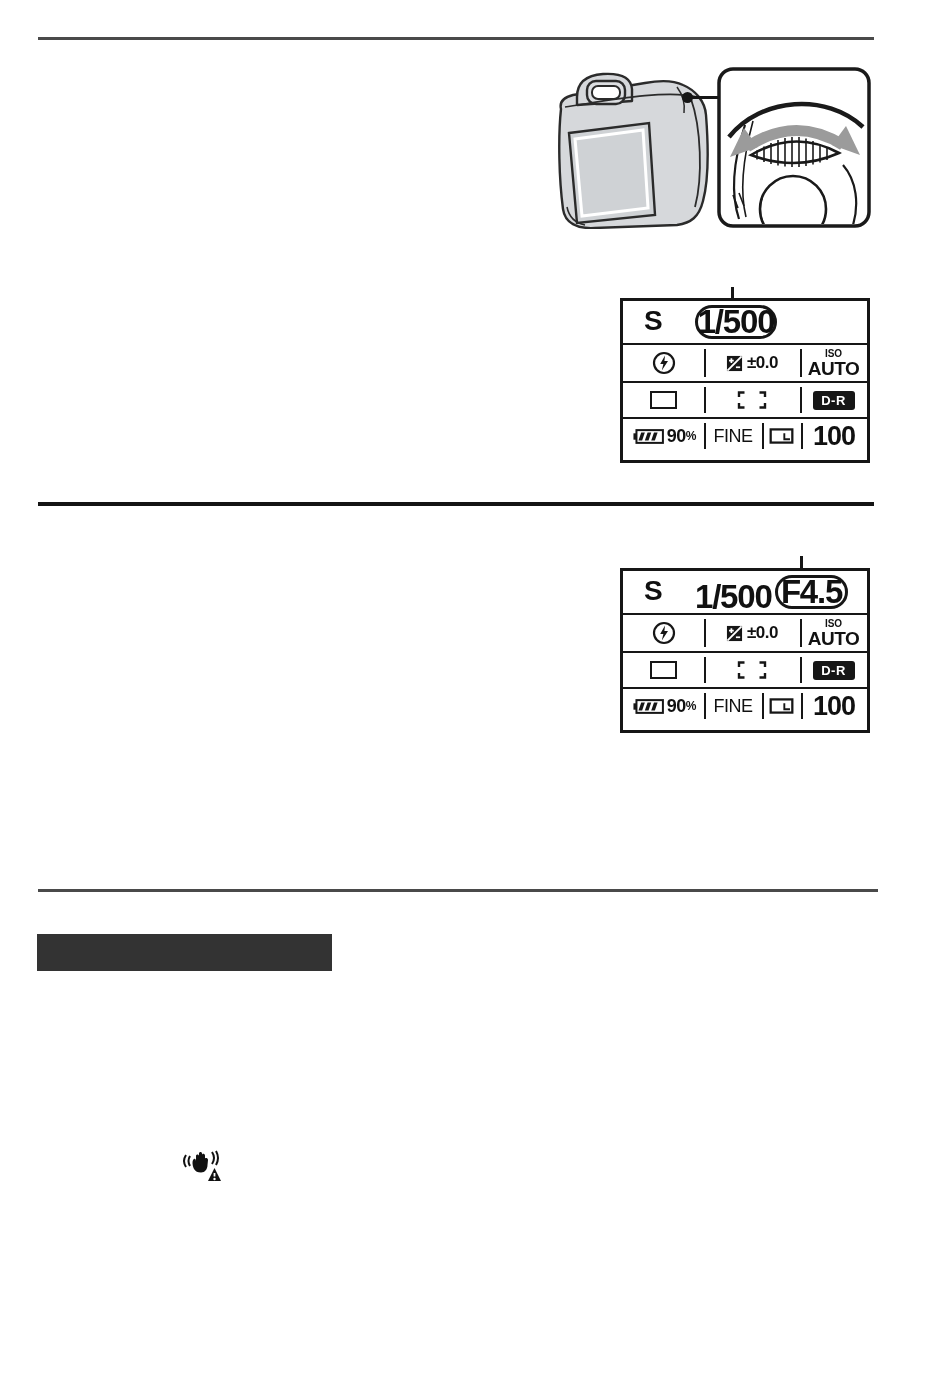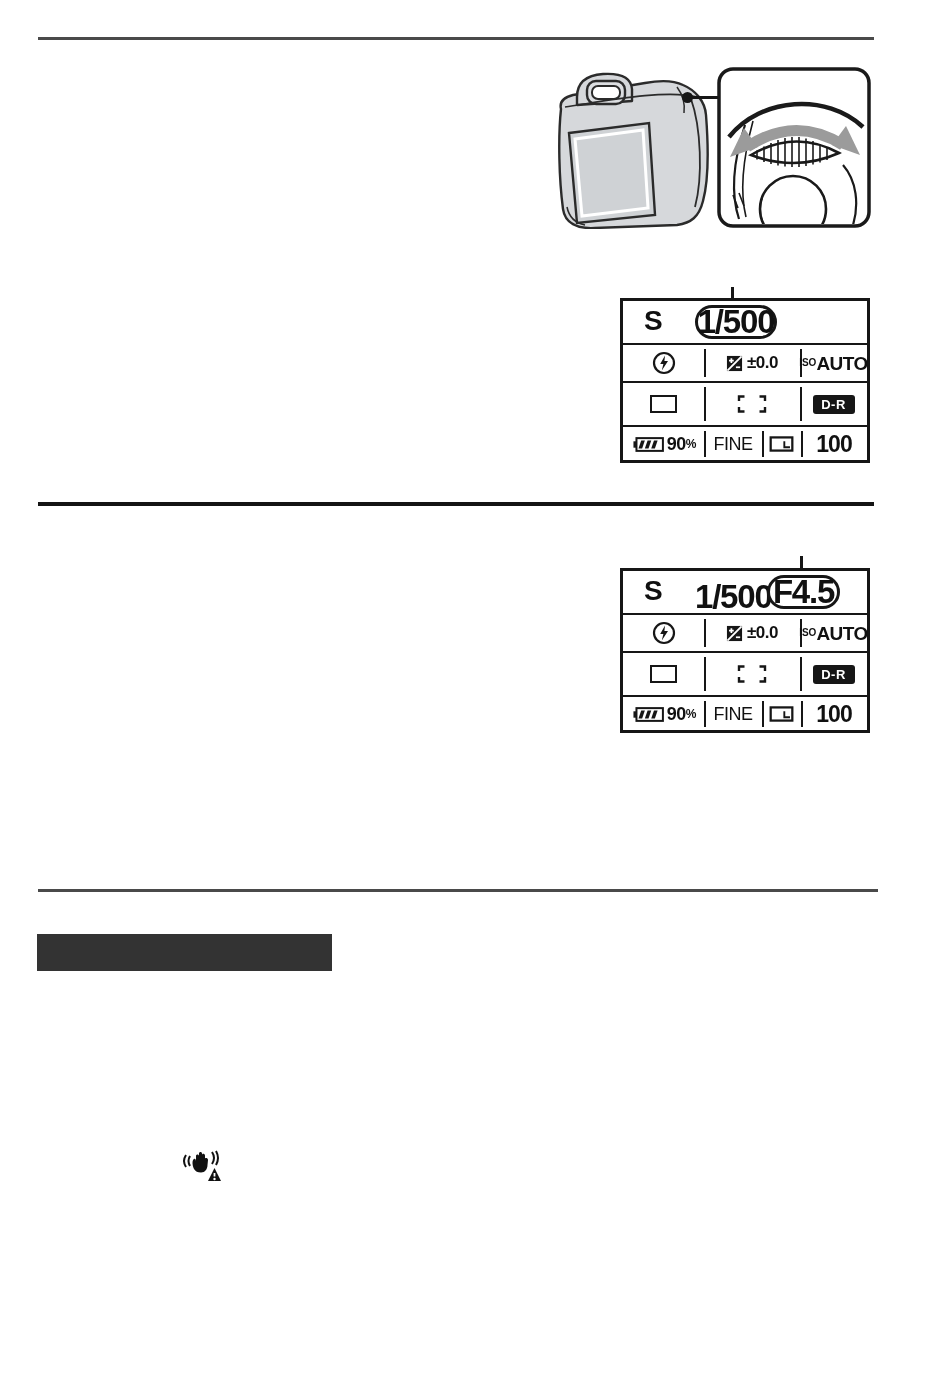--- a/index.html
+++ b/index.html
@@ -12,38 +12,38 @@
   
   .dot{position:absolute;width:11px;height:11px;border-radius:50%;background:#161616;}
   .leader{position:absolute;height:3px;background:#161616;}
   .tick{position:absolute;width:3px;height:14px;background:#161616;}
   
   .lcd{position:absolute;width:250px;height:165px;border:3.5px solid #161616;background:#fff;box-sizing:border-box;}
   .lcd-row{position:relative;box-sizing:border-box;width:100%;}
   .lcd-row.bt{border-top:2px solid #161616;}
   .r1{height:42px;}
   .r2{height:38px;}
-  .r3{height:44px;}
+  .r3{height:36px;}
   .r4{height:36px;}
   .vsep{position:absolute;top:4px;bottom:4px;width:2px;background:#161616;}
   .mode{position:absolute;left:21px;top:4px;font-size:28px;font-weight:700;letter-spacing:-0.5px;}
   .oval{position:absolute;top:4px;height:34px;border:3.5px solid #161616;border-radius:18px;
         display:flex;align-items:center;justify-content:center;box-sizing:border-box;background:#fff;}
   .big{font-size:33px;font-weight:700;letter-spacing:-1.2px;white-space:nowrap;}
   .cell{position:absolute;top:0;bottom:0;display:flex;align-items:center;justify-content:center;}
   .evtxt{font-size:17px;font-weight:700;letter-spacing:-0.5px;margin-left:4px;}
-  .isoblock{display:flex;flex-direction:row;align-items:center;line-height:1;}
+  .isoblock{display:flex;flex-direction:column;align-items:center;line-height:1;}
   .isolbl{font-size:10px;font-weight:700;}
   .isoval{font-size:19px;font-weight:700;letter-spacing:-0.5px;}
   .drbadge{background:#161616;color:#fff;font-size:13px;font-weight:700;letter-spacing:0.5px;
            width:42px;height:19px;border-radius:3px;display:flex;align-items:center;justify-content:center;}
   .battxt{font-size:18px;font-weight:700;letter-spacing:-0.5px;margin-left:3px;}
   .batpct{font-size:12px;font-weight:700;}
   .finetxt{font-size:18px;font-weight:400;letter-spacing:-0.5px;}
-  .shots{font-size:23px;font-weight:700;letter-spacing:-1px;}
+  .shots{font-size:27px;font-weight:700;letter-spacing:-1px;}
   .rect-icon{width:27px;height:18px;border:2.6px solid #161616;box-sizing:border-box;}
   
   .section-bar{position:absolute;left:37px;top:934px;width:295px;height:37px;background:#333333;
                color:#fff;font-size:19px;font-weight:700;display:flex;align-items:center;padding-left:10px;box-sizing:border-box;}
   svg{display:block;}
 </style>
 </head>
 <body>
 
 <div id="page">
@@ -182,21 +182,21 @@
     </div>
   </div>
 
   <div class="hrule rule-dark" style="left:38px;top:502px;width:836px;"></div>
 
   <div class="tick" style="left:800px;top:556px;"></div>
   <div class="lcd" style="left:620px;top:568px;">
     <div class="lcd-row r1">
       <span class="mode">S</span>
       <span class="big" style="position:absolute;left:72px;top:7px;width:76px;text-align:center;">1/500</span>
-      <div class="oval" style="left:144px;width:73px;">
+      <div class="oval" style="left:152px;width:73px;">
         <span class="big">F4.5</span>
       </div>
     </div>
     <div class="lcd-row bt r2">
       <div class="vsep" style="left:81px;"></div>
       <div class="vsep" style="left:177px;"></div>
       <div class="cell" style="left:0;width:81px;">
         <svg width="24" height="24" viewBox="0 0 24 24">
           <circle cx="12" cy="12" r="10" fill="none" stroke="#161616" stroke-width="2.2"></circle>
           <path d="M13,4.5 L8.2,13 L11.4,13 L9.8,19.5 L16,10 L12.4,10 Z" fill="#161616"></path>

